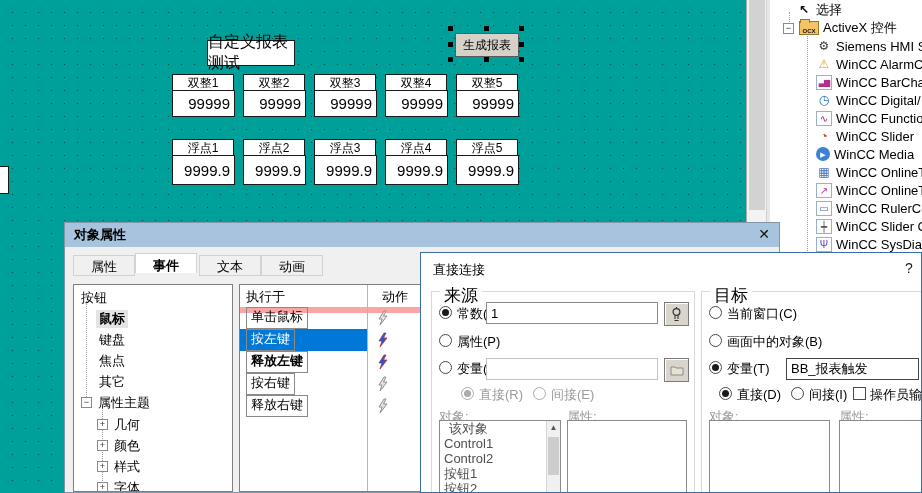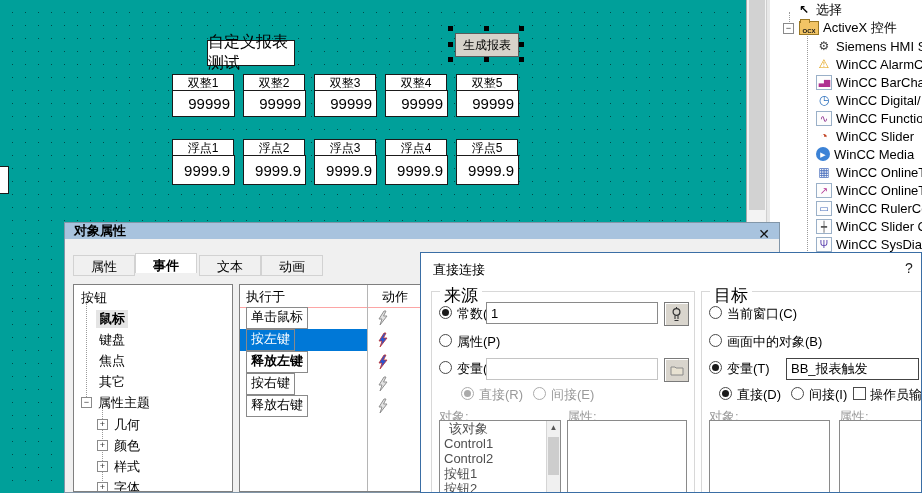--- a/index.html
+++ b/index.html
@@ -30,34 +30,34 @@
   .vguide{position:absolute;border-left:1px dotted #9a9a9a;}
   .expander{width:11px;height:11px;border:1px solid #8a8a8a;background:#fff;font-size:9px;line-height:9px;text-align:center;box-sizing:border-box;color:#333;}
   .ico{width:16px;height:15px;display:inline-flex;align-items:center;justify-content:center;font-size:12px;line-height:15px;}
   .ico-frame{border:1px solid #9ab0c8;background:#fdfdfd;box-sizing:border-box;font-size:10px;}
   .folder{width:18px;height:12px;background:#f2c465;border:1px solid #9a7723;position:relative;font-size:6px;font-weight:bold;
           display:flex;align-items:flex-end;justify-content:center;color:#111;}
   .folder::before{content:'';position:absolute;left:0;top:-3px;width:8px;height:3px;background:#f2c465;border:1px solid #9a7723;border-bottom:none;}
 
   
   #objprops{left:64px;top:222px;width:716px;height:271px;background:#f0f0f0;border:1px solid #8296a8;box-sizing:border-box;}
-  #op-title{left:0;top:0;width:100%;height:16px;background:#a8c3de;display:flex;align-items:center;}
+  #op-title{left:0;top:0;width:100%;height:24px;background:#a8c3de;display:flex;align-items:center;}
   #op-title .t{font-weight:bold;margin-left:9px;}
   #op-close{position:absolute;right:9px;top:3px;font-size:14px;color:#111;cursor:default;}
   .tab{position:absolute;top:2px;height:21px;width:62px;line-height:21px;text-align:center;font-size:13px;
        background:#f0f0f0;border:1px solid #d2d2d2;box-sizing:border-box;}
   .tab.active{top:0;height:20px;line-height:24px;background:#fff;border-bottom:none;font-weight:bold;z-index:2;}
   #op-tabs{left:8px;top:30px;width:700px;height:24px;}
   .panel{background:#fff;border:1px solid #7f7f7f;box-sizing:border-box;overflow:hidden;}
   #op-tree{left:8px;top:61px;width:160px;height:208px;}
   .tr-row{position:absolute;height:19px;display:flex;align-items:center;white-space:nowrap;font-size:13px;}
   .tr-row .lbl{padding:0 3px;}
   .tr-row.sel .lbl{background:#e4e4e4;font-weight:bold;}
   #op-events{left:174px;top:61px;width:246px;height:208px;}
-  #ev-head{position:absolute;left:0;top:0;width:100%;height:22px;border-bottom:1px solid #fca5a5;background:#fff;}
+  #ev-head{position:absolute;left:0;top:0;width:100%;height:22px;border-bottom:6px solid #fca5a5;background:#fff;}
   #ev-div{position:absolute;left:127px;top:0;bottom:0;border-left:1px solid #b5b5b5;}
   .ev-row{position:absolute;left:0;width:100%;height:22px;display:flex;align-items:center;}
   .ev-row .txt{margin-left:6px;}
   .ev-row.bold .txt{font-weight:bold;}
   .ev-sel{position:absolute;left:0;top:0;width:127px;height:22px;background:#0078d7;}
   .ev-row.sel .txt{color:#fff;position:relative;}
   .bolt{position:absolute;left:135px;top:3px;width:16px;height:16px;}
   .bolt svg{display:block;}
 
   

